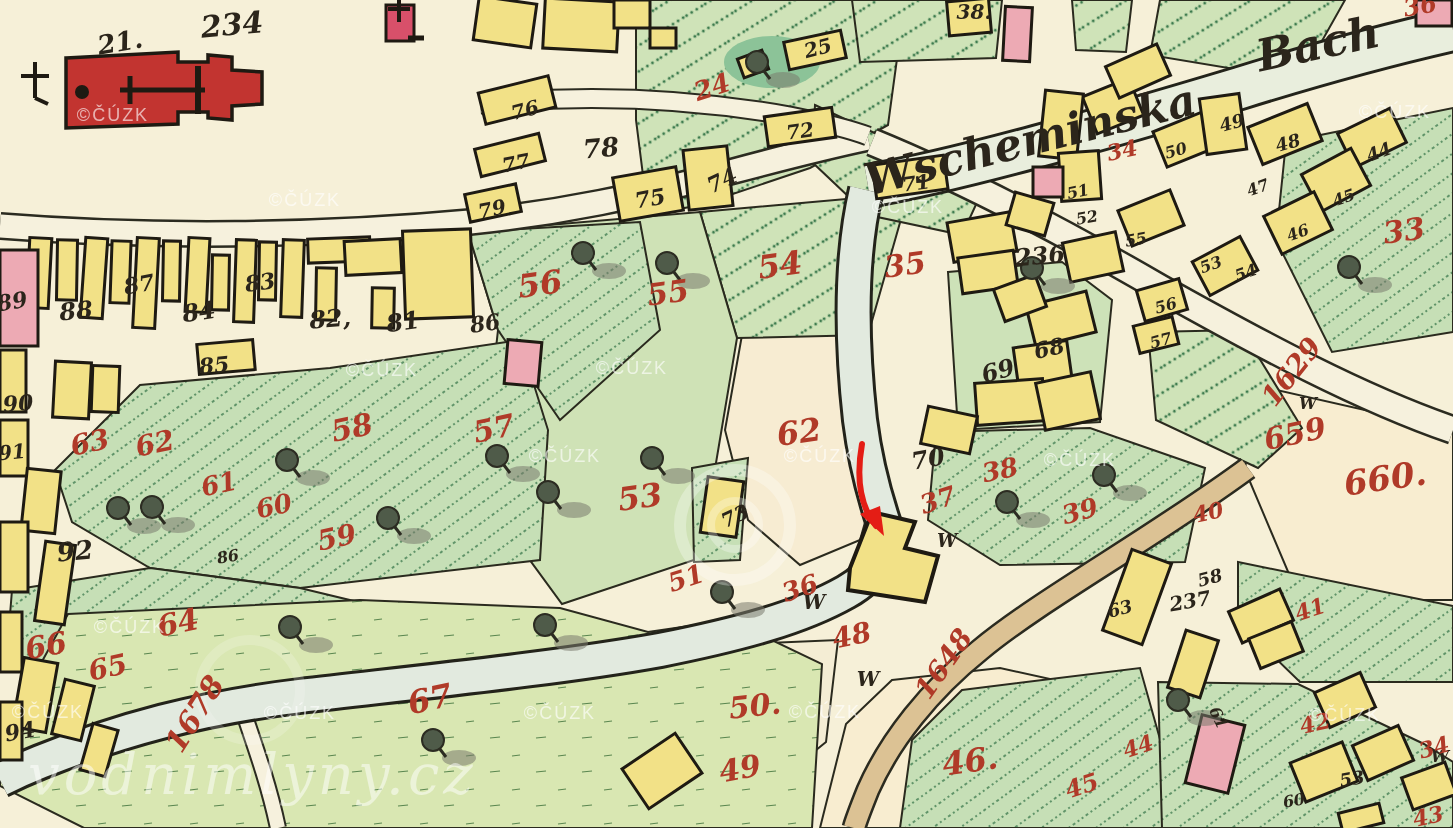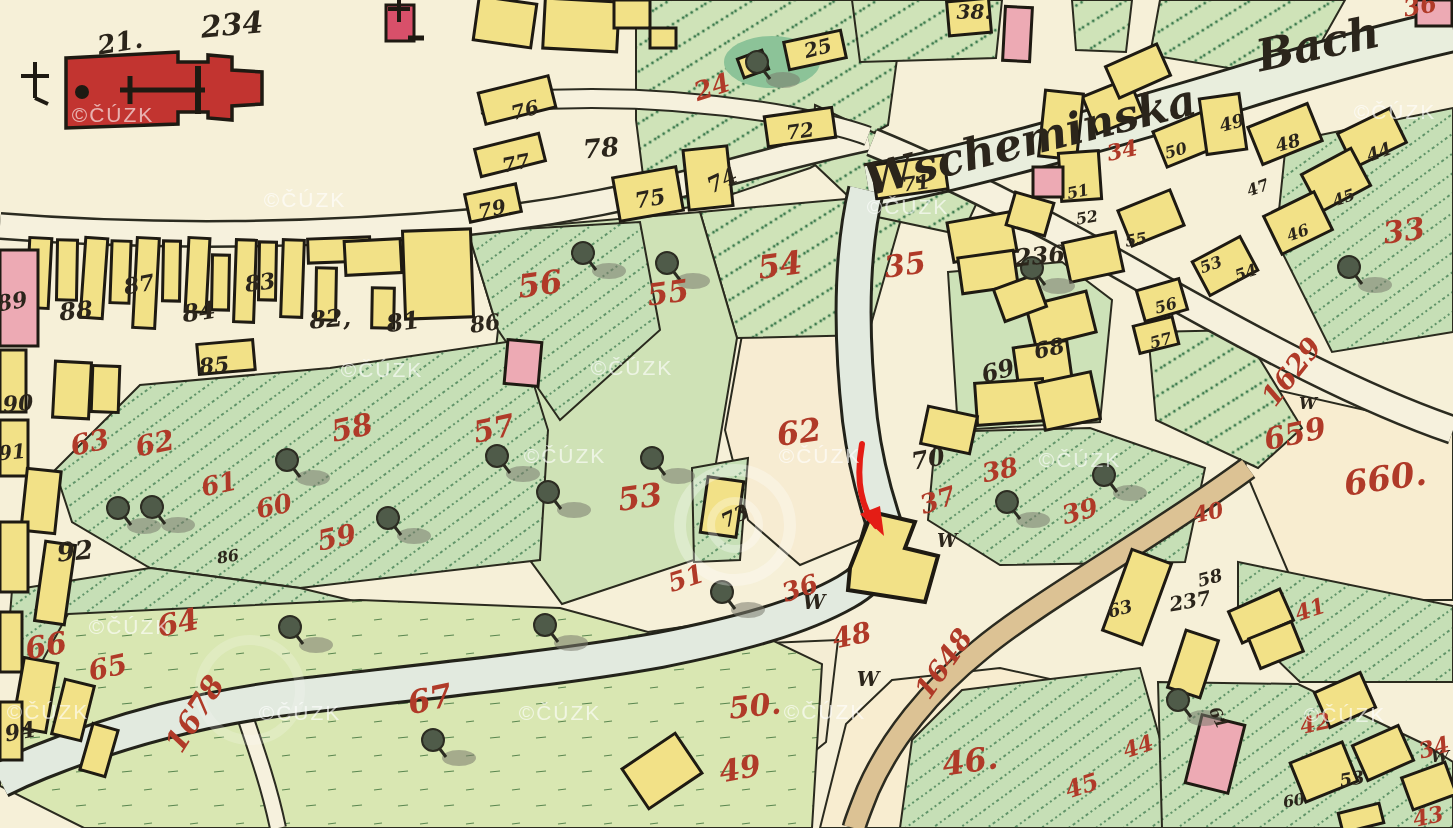--- a/index.html
+++ b/index.html
@@ -4,21 +4,21 @@
 <style>
   html,body{margin:0;padding:0;background:#888;}
   #map{position:relative;width:1453px;height:828px;overflow:hidden;background:#f6f0d8;
        font-family:"DejaVu Serif", serif;}
   #basemap{position:absolute;left:0;top:0;}
   #label-layer{position:absolute;left:0;top:0;width:100%;height:100%;pointer-events:none;}
   .lbl{position:absolute;font-style:italic;font-weight:600;white-space:nowrap;line-height:1;}
   .lbl.b{color:#2b251b;}
   .lbl.r{color:#b03a28;}
   .wm{position:absolute;color:rgba(255,255,255,0.62);font-family:"Liberation Sans",sans-serif;
-      font-size:21px;letter-spacing:2px;white-space:nowrap;transform:translate(-50%,-50%);}
+      font-size:18px;letter-spacing:2px;white-space:nowrap;transform:translate(-50%,-50%);}
   .bigwm{position:absolute;color:rgba(255,255,255,0.5);font-style:italic;font-size:56px;
       letter-spacing:4px;white-space:nowrap;}
 </style>
 </head>
 <body>
 
 <div id="map">
   <svg id="basemap" width="1453" height="828" viewBox="0 0 1453 828">
     <defs>
       <pattern id="dots" width="22" height="22" patternUnits="userSpaceOnUse" patternTransform="rotate(-32)">
@@ -304,20 +304,21 @@
       <circle cx="250" cy="690" r="50" stroke-width="10" opacity="0.6"></circle>
     </g>
 
     <g>
       <path d="M862,444 C856,478 860,506 876,526" fill="none" stroke="#e41d15" stroke-width="6" stroke-linecap="round"></path>
       <polygon points="884,536 860,514 880,506" fill="#e41d15"></polygon>
     </g>
   </svg>
 
   <div id="label-layer">
+    <span class="bigwm" id="bigwm" style="left: 28px; top: 742px;">vodnimlyny.cz</span>
   <span class="lbl b" style="left: 1030px; top: 140px; font-size: 44px; transform: translate(-50%, -50%) rotate(-14deg);">Wscheminska</span>
       <span class="lbl b" style="left: 1318px; top: 44px; font-size: 44px; transform: translate(-50%, -50%) rotate(-12deg);">Bach</span>
       <span class="lbl b" style="left: 120px; top: 42px; font-size: 26px; transform: translate(-50%, -50%) rotate(-10deg);">21.</span>
       <span class="lbl b" style="left: 232px; top: 25px; font-size: 30px; transform: translate(-50%, -50%) rotate(-5deg);">234</span>
       <span class="lbl b" style="left: 974px; top: 12px; font-size: 20px; transform: translate(-50%, -50%) rotate(0deg);">38.</span>
       <span class="lbl b" style="left: 818px; top: 48px; font-size: 20px; transform: translate(-50%, -50%) rotate(-15deg);">25</span>
       <span class="lbl b" style="left: 525px; top: 110px; font-size: 20px; transform: translate(-50%, -50%) rotate(-15deg);">76</span>
       <span class="lbl b" style="left: 800px; top: 131px; font-size: 20px; transform: translate(-50%, -50%) rotate(-8deg);">72</span>
       <span class="lbl b" style="left: 916px; top: 183px; font-size: 20px; transform: translate(-50%, -50%) rotate(-8deg);">71</span>
       <span class="lbl b" style="left: 601px; top: 148px; font-size: 26px; transform: translate(-50%, -50%) rotate(-5deg);">78</span>

